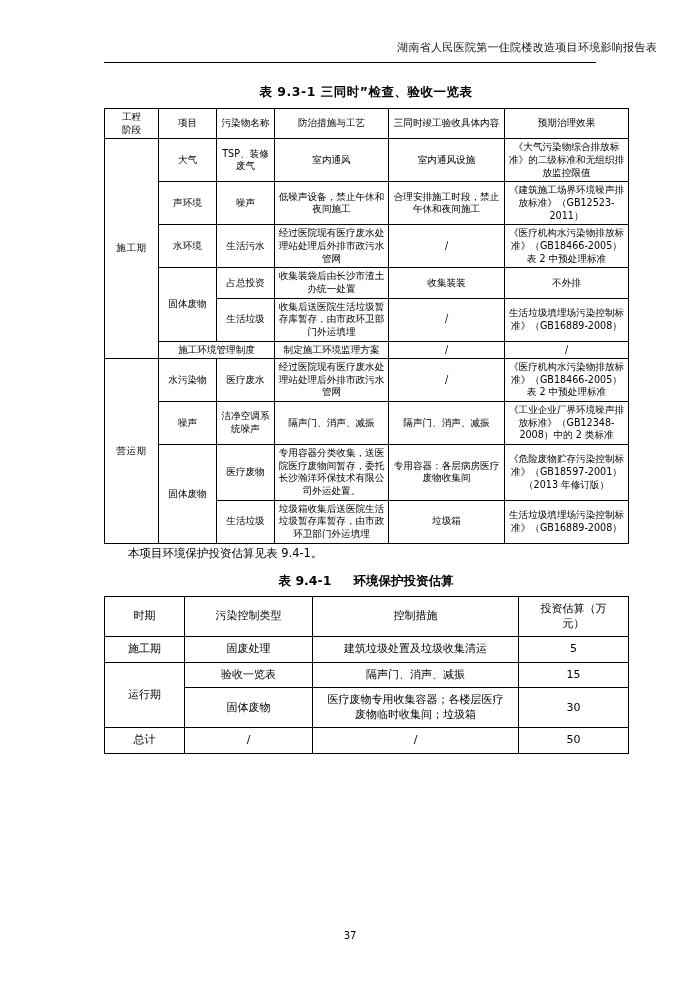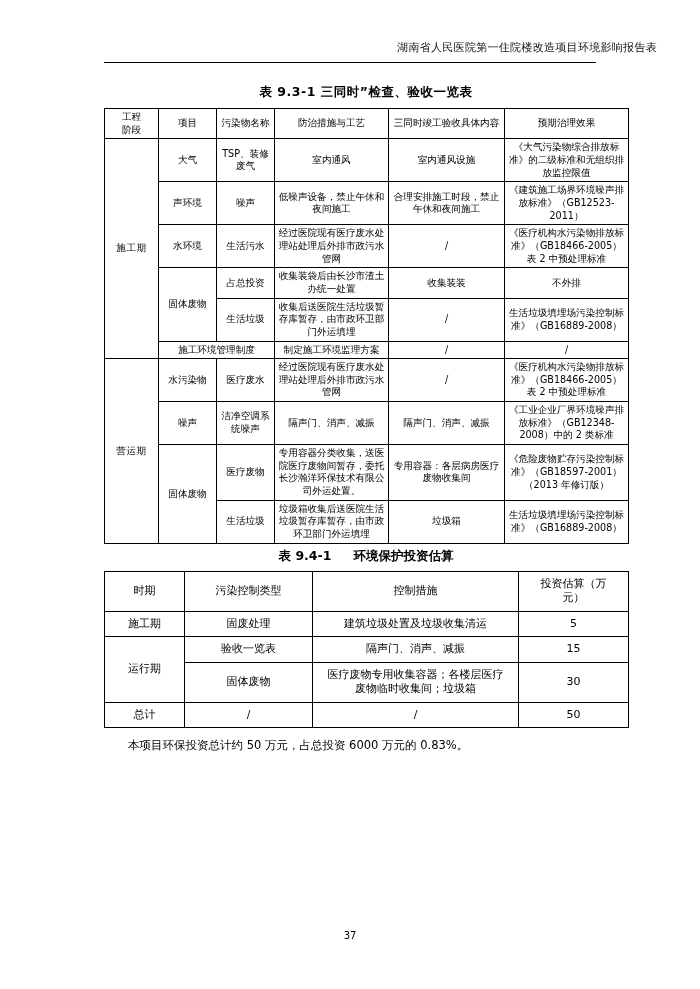--- a/index.html
+++ b/index.html
@@ -211,20 +211,21 @@
         <tr>
           <td>生活垃圾</td>
           <td>垃圾箱收集后送医院生活垃圾暂存库暂存，由市政环卫部门外运填埋</td>
           <td>垃圾箱</td>
           <td>生活垃圾填埋场污染控制标准》（GB16889-2008）</td>
         </tr>
       </tbody>
     </table>
 
 
+    <p class="para">本项目环境保护投资估算见表 9.4-1。</p>
 
     <div class="table-title2">
       <span>表 9.4-1</span><span class="gap"></span><span>环境保护投资估算</span>
     </div>
 
     <table class="doc doc2">
       <colgroup>
         <col style="width:80px">
         <col style="width:128px">
         <col style="width:206px">
@@ -256,19 +257,18 @@
         </tr>
         <tr>
           <td>总计</td>
           <td>/</td>
           <td>/</td>
           <td>50</td>
         </tr>
       </tbody>
     </table>
 
-    <p class="footnote">本项目环保投资总计约 50 万元，占总投资 6000 万元的 0.83%。</p>
 
   </div>
 
   <div class="pageno">37</div>
 
 </div>
 
 </body></html>

